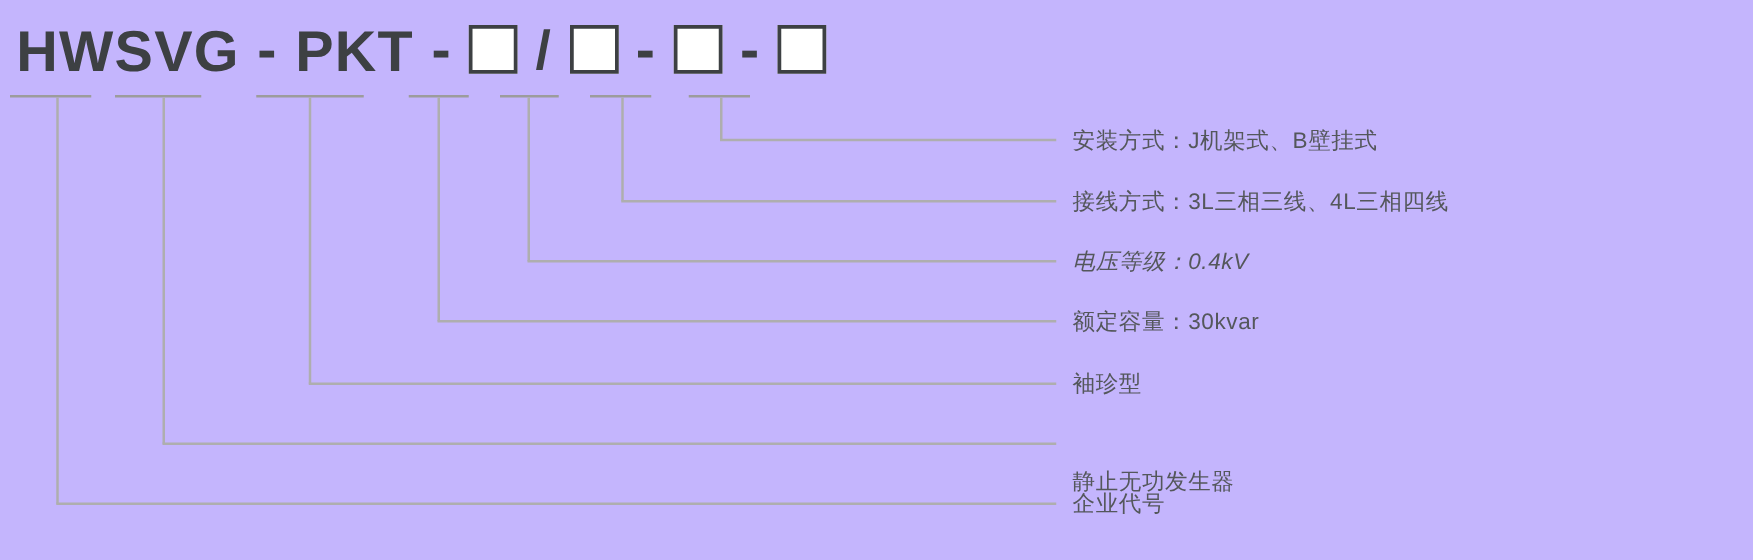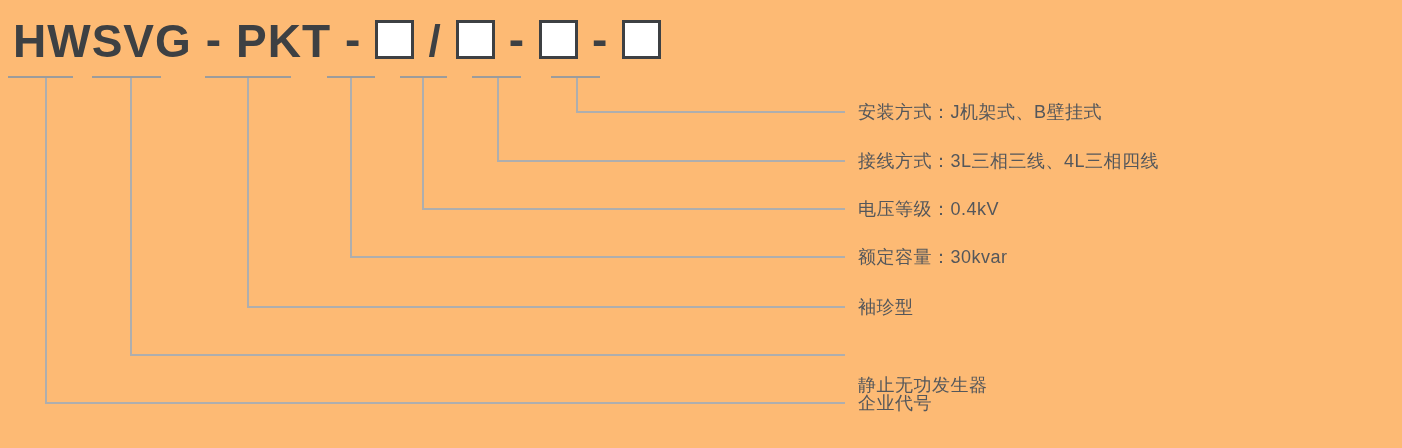--- a/index.html
+++ b/index.html
@@ -1,19 +1,19 @@
 <!DOCTYPE html>
 <html><head>
 <meta charset="utf-8">
 <style>
   html,body{margin:0;padding:0;background:#ffffff;}
   .stage{
     position:relative;
     width:1402px;height:448px;
-    background:#fdba74;
+    background:#c4b5fd;
     overflow:hidden;
     font-family:"Liberation Sans","DejaVu Sans",sans-serif;
   }
   
   .model-code{
     position:absolute;left:13px;top:14px;
     display:flex;align-items:center;gap:14px;
     font-size:46px;font-weight:700;color:#3d4043;
     letter-spacing:1px;white-space:nowrap;
   }
@@ -78,19 +78,19 @@
   <div class="hline" style="left:247px; top:306px; width:598px;"></div>
 
   <div class="vline" style="left:130px; top:78px;  height:277px;"></div>
   <div class="hline" style="left:130px; top:354px; width:715px;"></div>
 
   <div class="vline" style="left:45px; top:78px;  height:325px;"></div>
   <div class="hline" style="left:45px; top:402px; width:800px;"></div>
 
   <div class="seg-label" style="top:98px;">安装方式：J机架式、B壁挂式</div>
   <div class="seg-label" style="top:147px;">接线方式：3L三相三线、4L三相四线</div>
-  <div class="seg-label" style="top:195px;">电压等级：0.4kV</div>
+  <div class="seg-label" style="top:195px;font-style:italic;">电压等级：0.4kV</div>
   <div class="seg-label" style="top:243px;">额定容量：30kvar</div>
   <div class="seg-label" style="top:293px;text-align:center;">袖珍型</div>
   <div class="seg-label" style="top:359px;margin-top:12px;">静止无功发生器</div>
   <div class="seg-label" style="top:389px;">企业代号</div>
 
 </div>
 
 </body></html>

